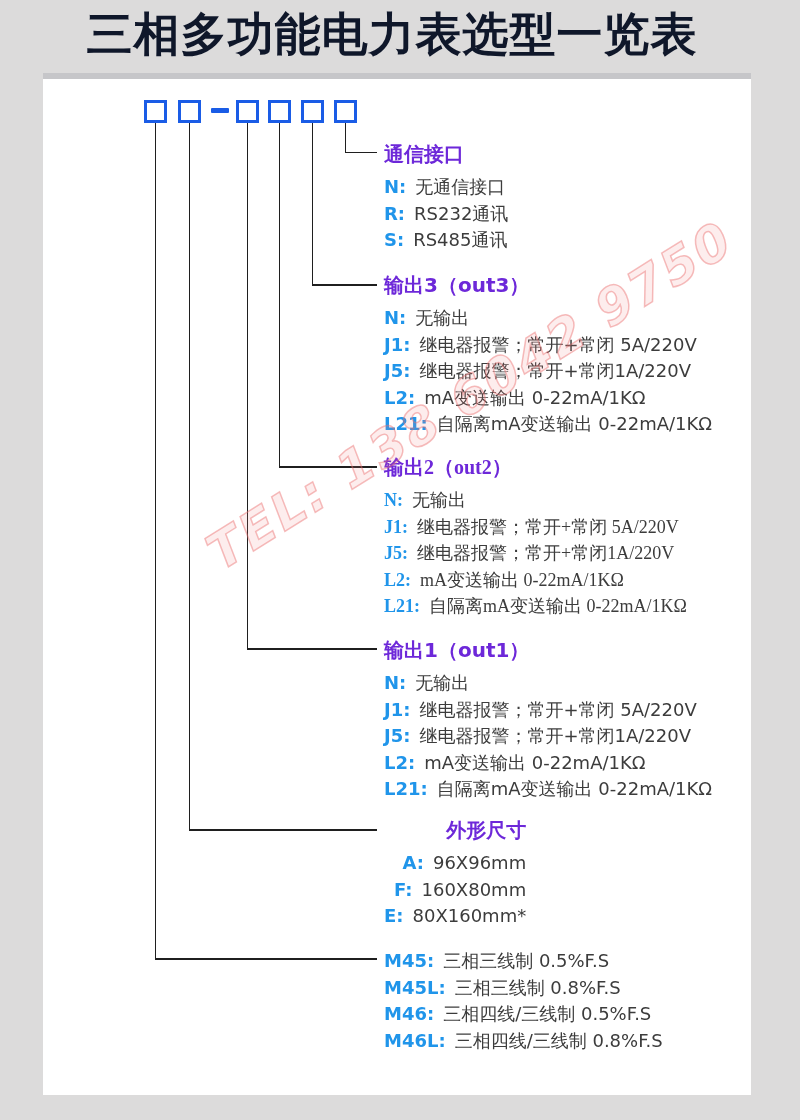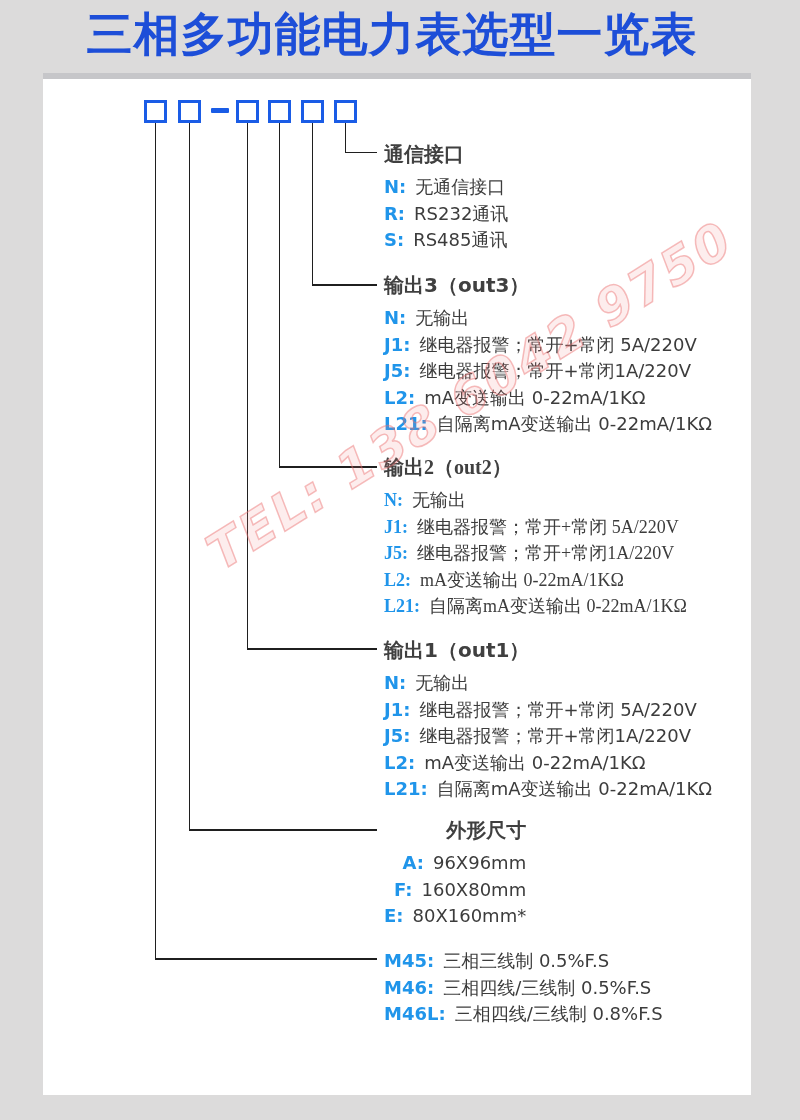--- a/index.html
+++ b/index.html
@@ -10,21 +10,21 @@
     position:relative;
     overflow:hidden;
   }
   #page { position:relative; width:800px; height:1120px; }
 
   
   .page-title {
     position:absolute; top:4px; left:0; width:784px;
     text-align:center;
     font-size:46px; font-weight:800;
-    color:#1d4ed8;
+    color:#0f172a;
     letter-spacing:1px;
     white-space:nowrap;
   }
 
   
   .card {
     position:absolute; left:43px; top:73px;
     width:708px; height:1022px;
     background:#ffffff;
     border-top:6px solid #c6c6c9;
@@ -56,21 +56,21 @@
   .v4{left:278.5px; top:122px; height:346px;} .h4{left:279px; top:466px; width:98px;}
   .v5{left:311.5px; top:122px; height:164px;} .h5{left:312px; top:284px; width:65px;}
   .v6{left:344.5px; top:122px; height:31px;}  .h6{left:345px; top:151.5px; width:32px;}
 
   
   .section { position:absolute; left:384px; z-index:4; }
   .s0{top:142px;} .s1{top:273px;} .s2{top:455px;font-family:Liberation Serif, serif;}
   .s3{top:638px;} .s4{top:818px;text-align:right;} .s5{top:948px;}
   .section-title {
     font-size:20px; line-height:24px; font-weight:700;
-    color:#404040; margin-bottom:8px;
+    color:#6d28d9; margin-bottom:8px;
     white-space:nowrap;
   }
   .row { font-size:18px; line-height:26.5px; white-space:nowrap; }
   .row .key  { font-weight:700; color:#2095ea; margin-right:9px; }
   .row .desc { color:#3c3c3c; }
 
   
   .watermark {
     position:absolute; left:212px; top:528px;
     z-index:5;
@@ -194,20 +194,23 @@
     <div class="row">
       <span class="key">E:</span><span class="desc">80X160mm*</span>
     </div>
   </div>
 
   <div class="section s5">
     <div class="row">
       <span class="key">M45:</span><span class="desc">三相三线制 0.5%F.S</span>
     </div>
     <div class="row">
+      <span class="key">M45L:</span><span class="desc">三相三线制 0.8%F.S</span>
+    </div>
+    <div class="row">
       <span class="key">M46:</span><span class="desc">三相四线/三线制 0.5%F.S</span>
     </div>
     <div class="row">
       <span class="key">M46L:</span><span class="desc">三相四线/三线制 0.8%F.S</span>
     </div>
   </div>
 
   <div class="watermark">TEL: 138 6042 9750</div>
 
 </div>

